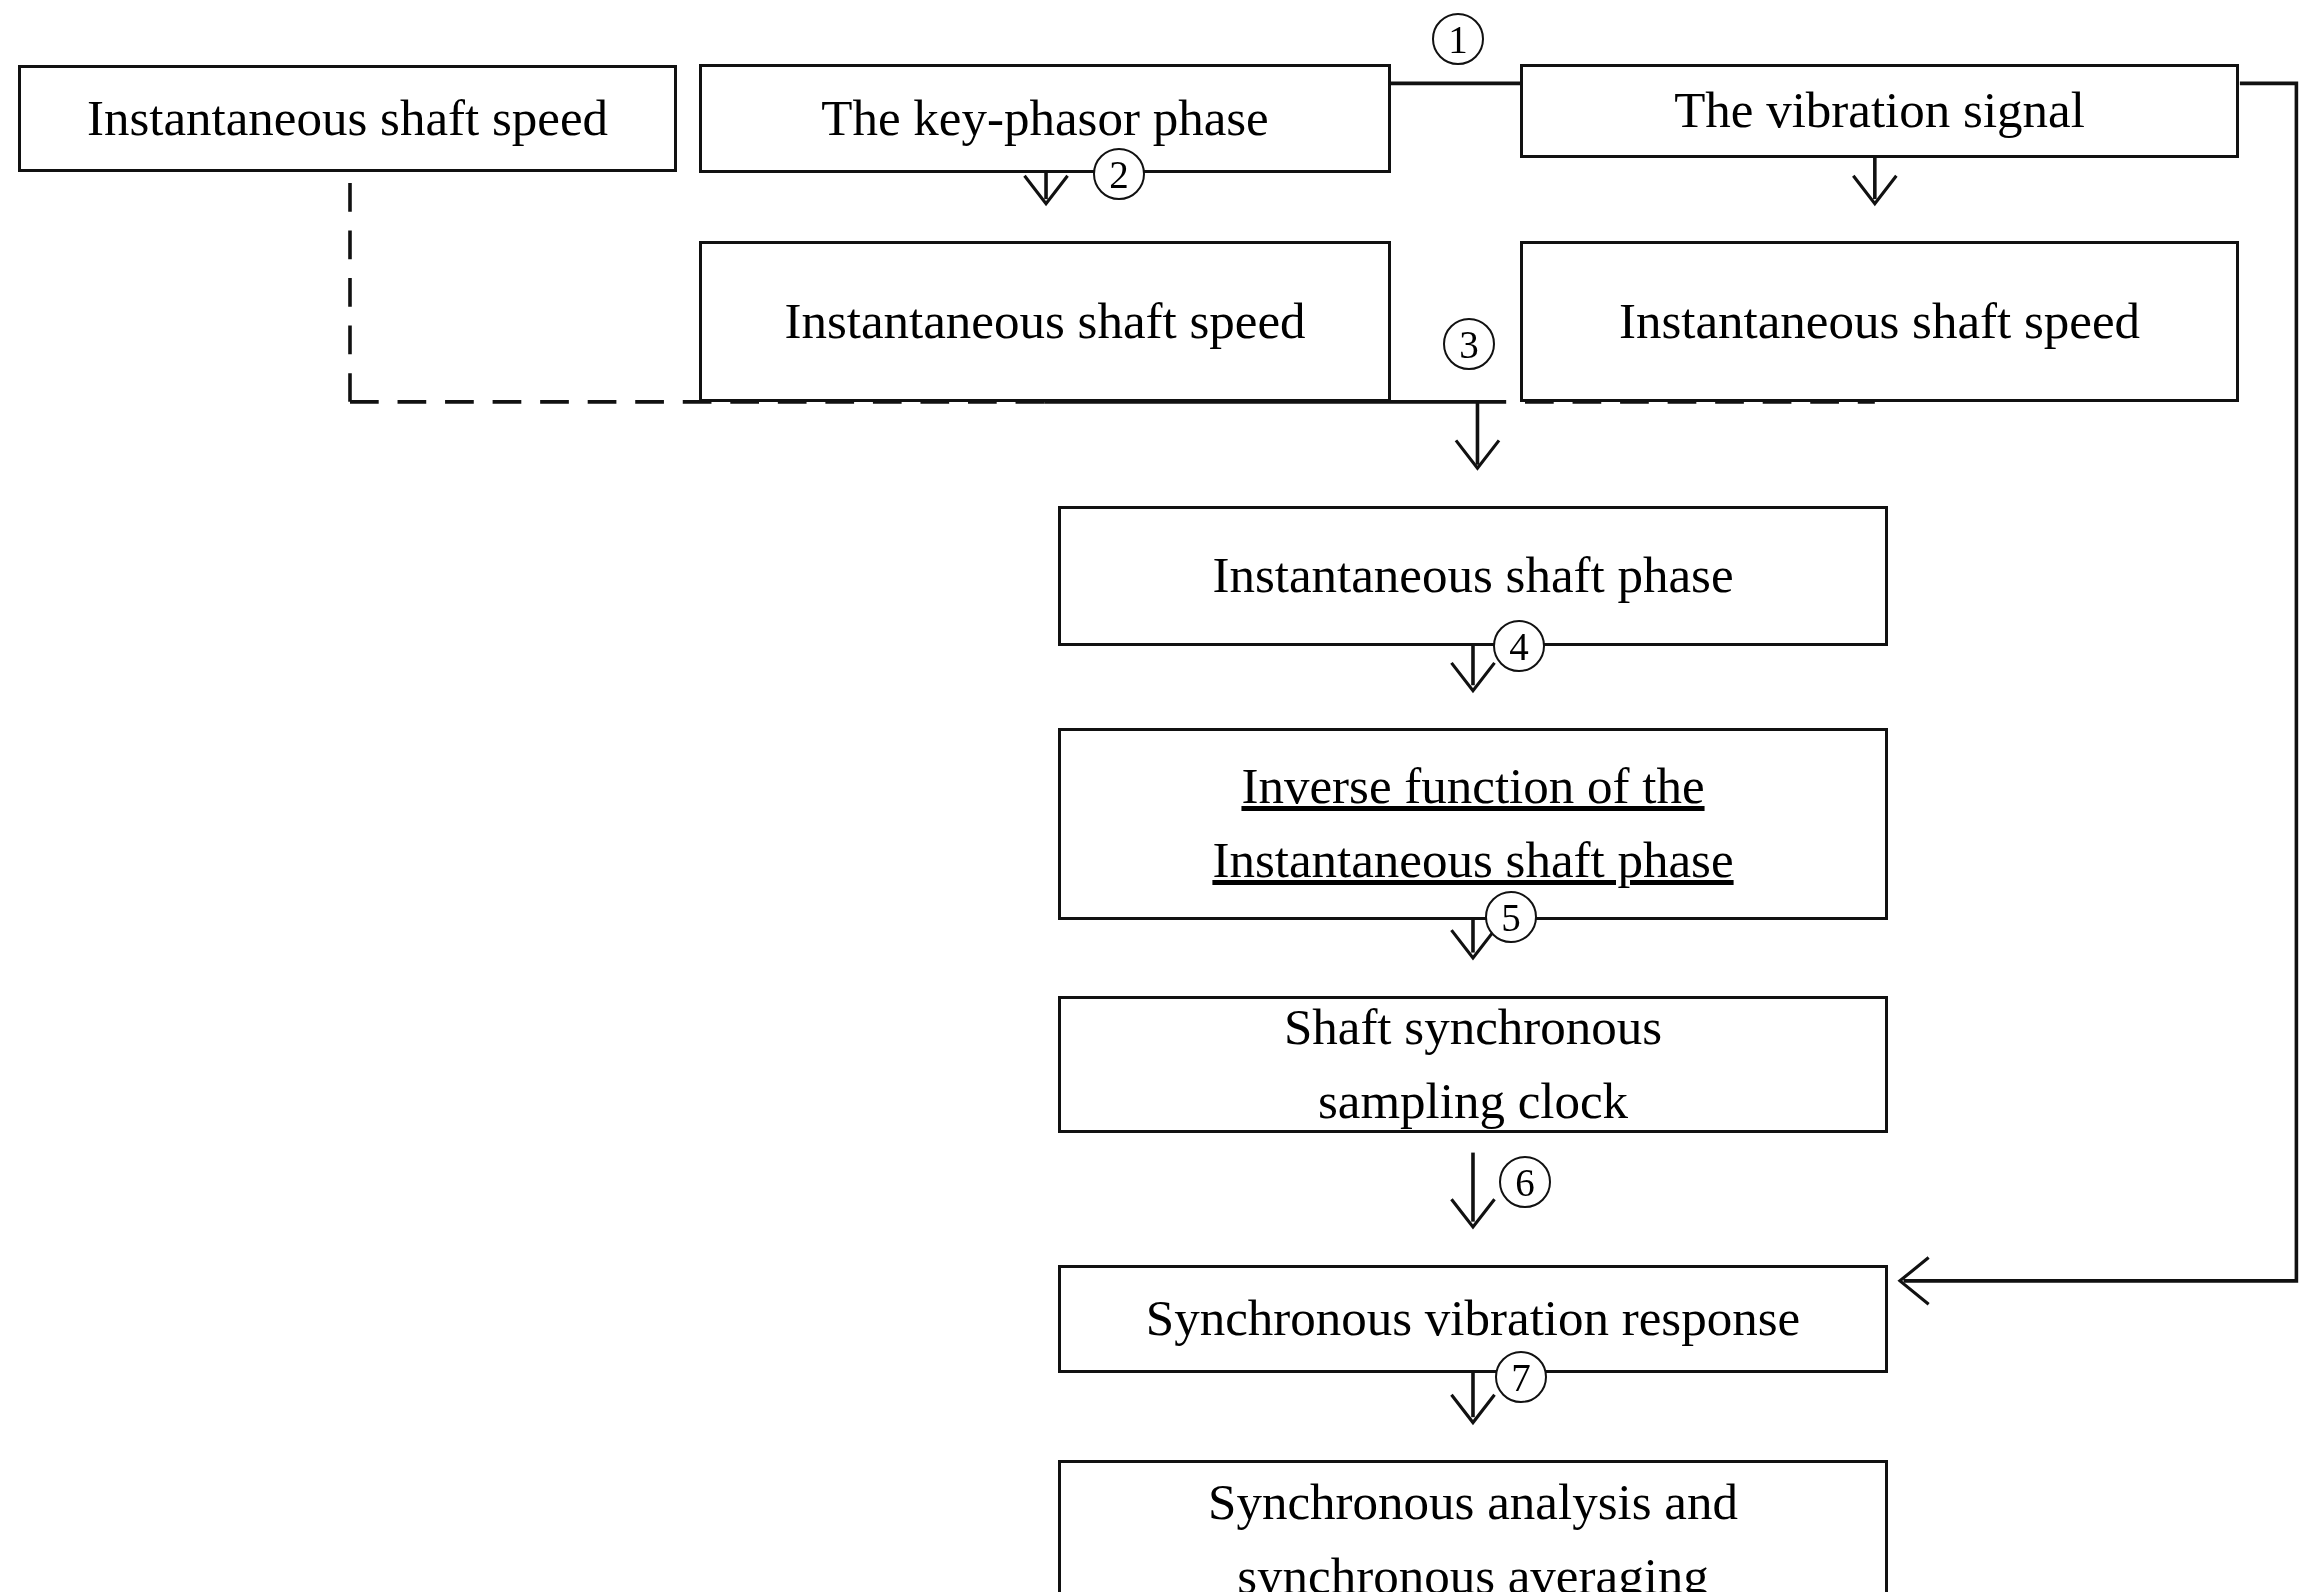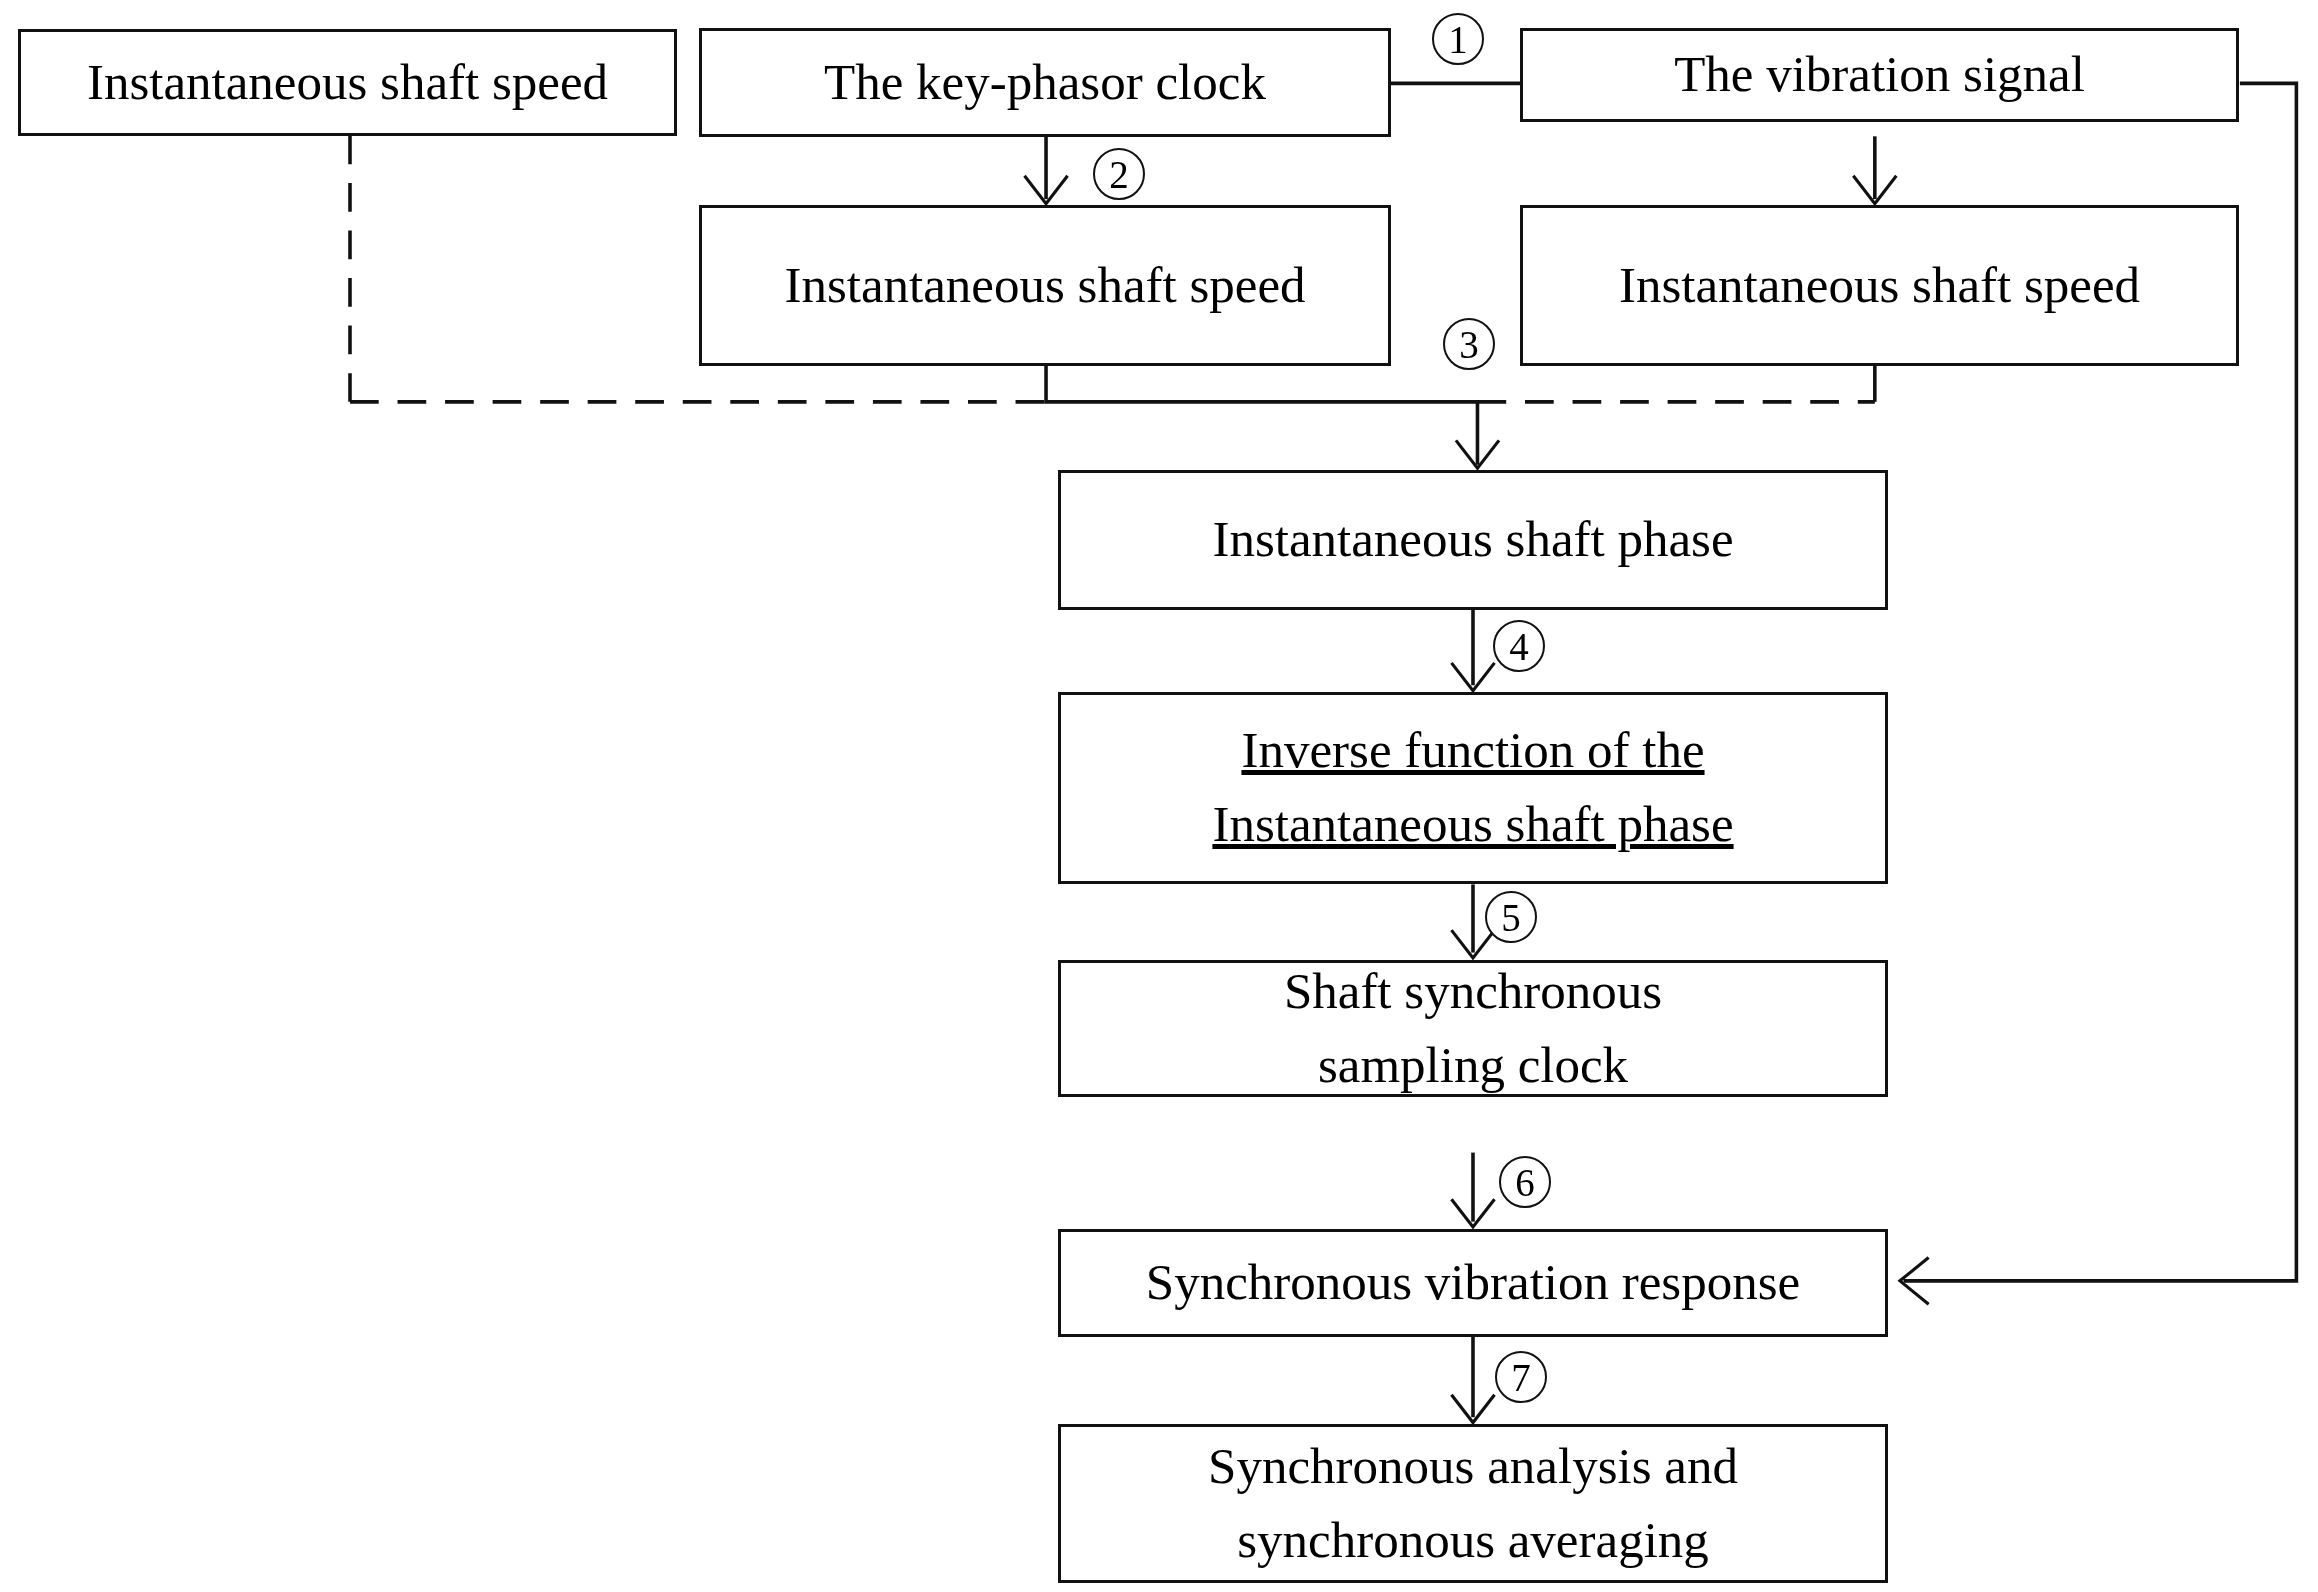--- a/index.html
+++ b/index.html
@@ -22,20 +22,21 @@
     background: #ffffff;
     border: 3.6px solid #111111;
     color: #000000;
     display: flex;
     align-items: center;
     justify-content: center;
     text-align: center;
     font-size: 51px;
     line-height: 1.45;
     white-space: pre-line;
+    margin-top: 36px;
   }
   .badge {
     position: absolute;
     box-sizing: border-box;
     width: 52px;
     height: 52px;
     border: 2.7px solid #111111;
     border-radius: 50%;
     background: #ffffff;
     color: #000000;
@@ -102,21 +103,21 @@
     </g>
 
     <g>
       <path d="M1642 1490 V1580"></path>
       <path stroke-width="3.5" d="M1618 1555 L1642 1586 L1666 1555"></path>
     </g>
   </svg>
 
   <div class="box" style="left:18px; top:29px; width:659px; height:107px;">Instantaneous shaft speed</div>
 
-  <div class="box" style="left:699px; top:28px; width:692px; height:109px;">The key-phasor clock</div>
+  <div class="box" style="left:699px; top:28px; width:692px; height:109px;">The key-phasor phase</div>
 
   <div class="box" style="left:1520px; top:28px; width:719px; height:94px;">The vibration signal</div>
 
   <div class="box" style="left:699px; top:205px; width:692px; height:161px;">Instantaneous shaft speed</div>
 
   <div class="box" style="left:1520px; top:205px; width:719px; height:161px;">Instantaneous shaft speed</div>
 
   <div class="box" style="left:1058px; top:470px; width:830px; height:140px;">Instantaneous shaft phase</div>
 
   <div class="box" style="left:1058px; top:692px; width:830px; height:192px;text-decoration:underline;">Inverse function of the

